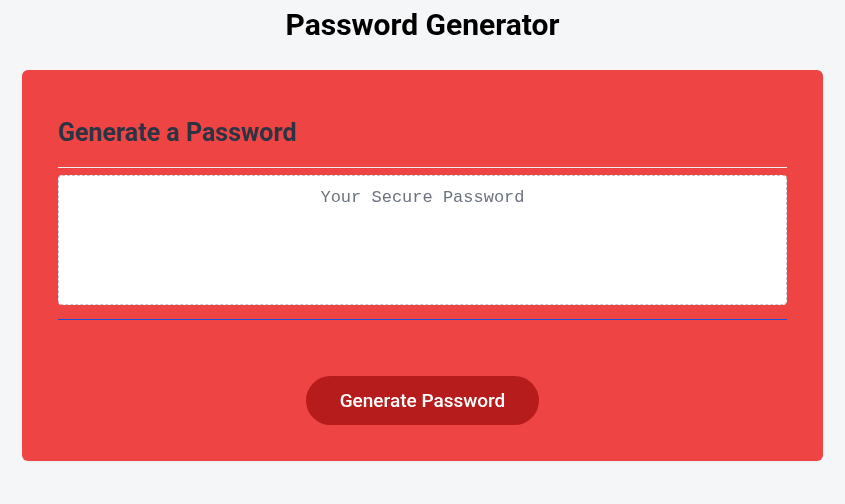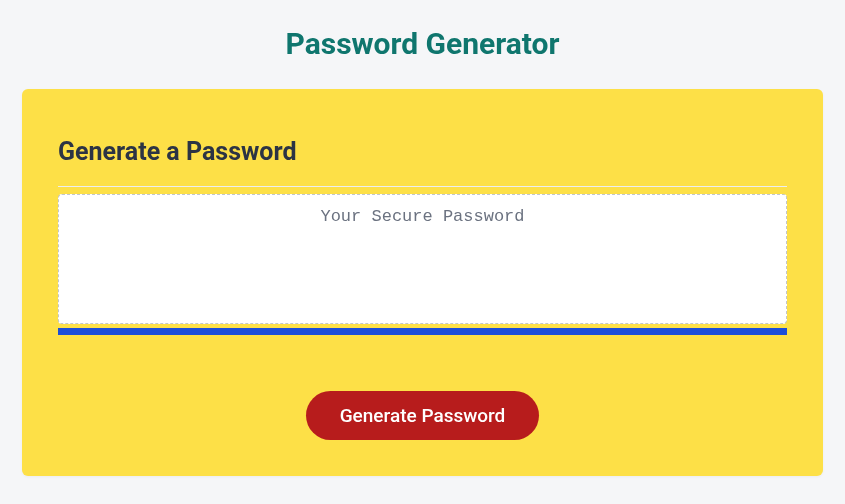--- a/index.html
+++ b/index.html
@@ -11,42 +11,42 @@
       font-family: -apple-system, BlinkMacSystemFont, "Segoe UI", Roboto, Helvetica, Arial, sans-serif;
       background-color: #f5f6f8;
       width: 845px;
       height: 504px;
       overflow: hidden;
     }
     .page-title {
       text-align: center;
       font-size: 30px;
       font-weight: 700;
-      color: #0f766e;
-      padding-top: 26px;
+      color: #000000;
+      padding-top: 7px;
       padding-bottom: 28px;
     }
     .card {
-      background: #fde047;
+      background: #ef4444;
       border-radius: 6px;
       margin: 0 22px;
       padding: 48px 36px 36px 36px;
       box-shadow: 0 1px 3px rgba(0,0,0,0.04);
     }
     .card-heading {
       font-size: 25px;
       font-weight: 700;
       color: #2c3444;
       padding-bottom: 20px;
       border-bottom: 1px solid #eceef1;
     }
     .card-body {
       padding-top: 7px;
-      padding-bottom: 0;
-      border-bottom: 7px solid #1d4ed8;
+      padding-bottom: 10px;
+      border-bottom: 1px solid #1d4ed8;
     }
     .password-display {
       width: 100%;
       height: 130px;
       border: 1px dashed #c2c6cc;
       border-radius: 4px;
       font-family: "Courier New", Courier, monospace;
       font-size: 17px;
       color: #6b7280;
       text-align: center;

